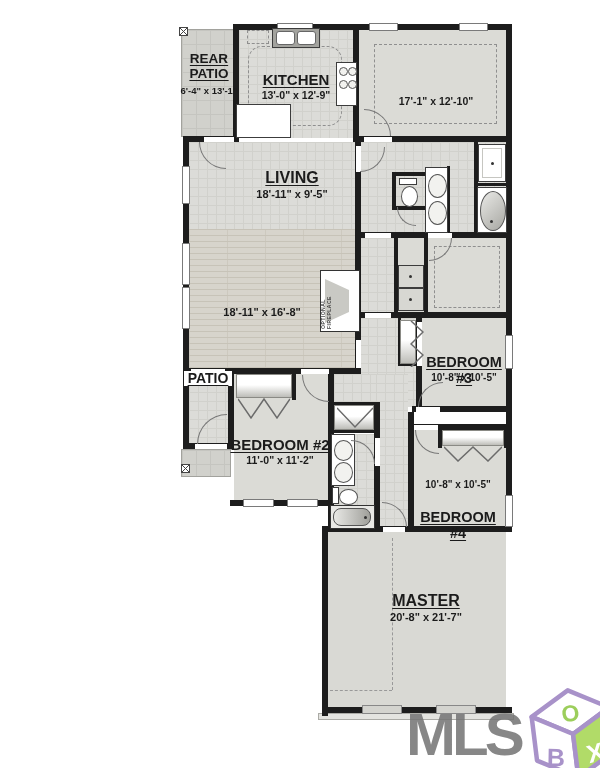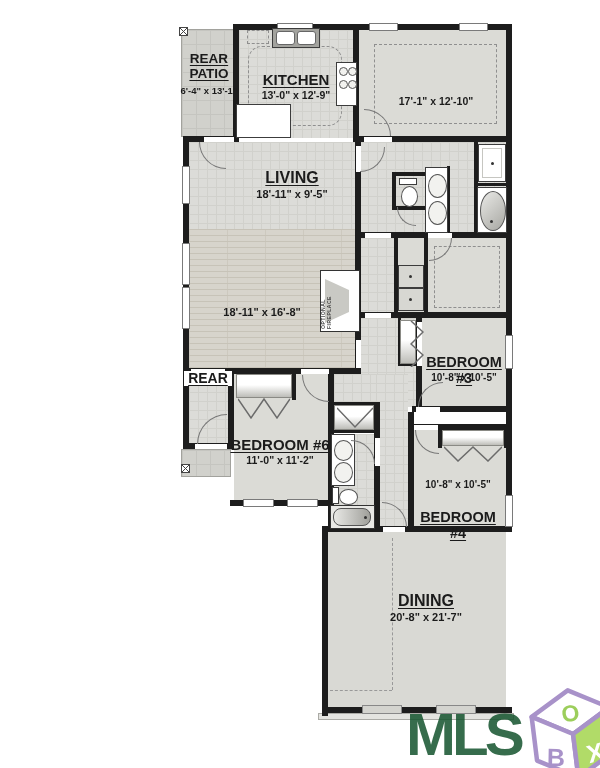--- a/index.html
+++ b/index.html
@@ -29,21 +29,21 @@
   .nm{text-decoration:underline;text-underline-offset:2px;}
   .dm{font-weight:bold;}
   .chev{position:absolute;}
   .chev polyline{fill:none;stroke:#6b6b6b;stroke-width:1.5;}
   .shelf{position:absolute;background:linear-gradient(#ffffff 45%,#bdbdb8);border:1px solid #8a8a85;box-sizing:border-box;}
   .xbox{position:absolute;width:9px;height:9px;border:1px solid #444;box-sizing:border-box;
         background:linear-gradient(45deg,transparent 43%,#444 47%,#444 53%,transparent 57%),
                    linear-gradient(-45deg,transparent 43%,#444 47%,#444 53%,transparent 57%),#fff;}
   .vtext{position:absolute;writing-mode:vertical-rl;transform:rotate(180deg);font-size:5px;font-weight:bold;color:#444;letter-spacing:.5px;}
   #mls{position:absolute;left:406px;top:690px;width:200px;height:78px;opacity:.85;}
-  #mls .word{position:absolute;left:0;top:10px;font-size:60px;font-weight:bold;color:#14532d;letter-spacing:-4px;}
+  #mls .word{position:absolute;left:0;top:10px;font-size:60px;font-weight:bold;color:#737373;letter-spacing:-4px;}
   #mls svg{position:absolute;left:122px;top:-4px;transform:rotate(-7deg);}
 </style>
 </head>
 <body>
 
 <div id="canvas">
 
   <div class="fl conc" style="left:181px;top:29px;width:54px;height:108px;"></div>
   <div class="fl tile" style="left:239px;top:30px;width:114px;height:108px;"></div>
   <div class="fl plain" style="left:359px;top:30px;width:147px;height:107px;"></div>
@@ -218,32 +218,32 @@
   <div class="lbl" style="left:250px;top:72px;width:92px;font-size:15px;"><span class="nm">KITCHEN</span></div>
   <div class="lbl dm" style="left:248px;top:90px;width:96px;font-size:10.5px;">13'-0" x 12'-9"</div>
 
   <div class="lbl dm" style="left:386px;top:96px;width:100px;font-size:10.5px;">17'-1" x 12'-10"</div>
 
   <div class="lbl" style="left:248px;top:169px;width:88px;font-size:16px;"><span class="nm">LIVING</span></div>
   <div class="lbl dm" style="left:246px;top:188px;width:92px;font-size:11px;">18'-11" x 9'-5"</div>
 
   <div class="lbl dm" style="left:204px;top:306px;width:116px;font-size:11px;">18'-11" x 16'-8"</div>
 
-  <div class="lbl" style="left:184px;top:371px;width:48px;font-size:14px;background:#fff;"><span class="nm">REAR</span></div>
-
-  <div class="lbl" style="left:228px;top:437px;width:104px;font-size:15px;"><span class="nm">BEDROOM #6</span></div>
+  <div class="lbl" style="left:184px;top:371px;width:48px;font-size:14px;background:#fff;"><span class="nm">PATIO</span></div>
+
+  <div class="lbl" style="left:228px;top:437px;width:104px;font-size:15px;"><span class="nm">BEDROOM #2</span></div>
   <div class="lbl dm" style="left:232px;top:455px;width:96px;font-size:10.5px;">11'-0" x 11'-2"</div>
 
   <div class="lbl" style="left:418px;top:355px;width:92px;font-size:14.5px;"><span class="nm">BEDROOM #3</span></div>
   <div class="lbl dm" style="left:422px;top:372px;width:84px;font-size:10px;">10'-8" x 10'-5"</div>
 
   <div class="lbl" style="left:412px;top:462px;width:92px;font-size:14.5px;margin-top:48px;"><span class="nm">BEDROOM #4</span></div>
   <div class="lbl dm" style="left:416px;top:479px;width:84px;font-size:10px;">10'-8" x 10'-5"</div>
 
-  <div class="lbl" style="left:384px;top:592px;width:84px;font-size:16px;"><span class="nm">DINING</span></div>
+  <div class="lbl" style="left:384px;top:592px;width:84px;font-size:16px;"><span class="nm">MASTER</span></div>
   <div class="lbl dm" style="left:380px;top:611px;width:92px;font-size:11px;">20'-8" x 21'-7"</div>
 
   <div id="mls">
     <div class="word">MLS</div>
     <svg width="90" height="95" viewBox="0 0 90 95">
       <path d="M45,4 L84,26 L45,48 L6,26 Z" fill="#ffffff" stroke="#9a7fc0" stroke-width="4.5" stroke-linejoin="round"></path>
       <path d="M6,26 L45,48 L45,92 L6,70 Z" fill="#ffffff" stroke="#9a7fc0" stroke-width="4.5" stroke-linejoin="round"></path>
       <path d="M84,26 L45,48 L45,92 L84,70 Z" fill="#a4d54e" stroke="#9a7fc0" stroke-width="4.5" stroke-linejoin="round"></path>
       <text x="45" y="35" text-anchor="middle" font-family="Liberation Sans, sans-serif" font-size="23" font-weight="bold" fill="#8bc63f">O</text>
       <text x="25" y="78" text-anchor="middle" font-family="Liberation Sans, sans-serif" font-size="25" font-weight="bold" fill="#9a7fc0" transform="rotate(8 25 70)">B</text>

